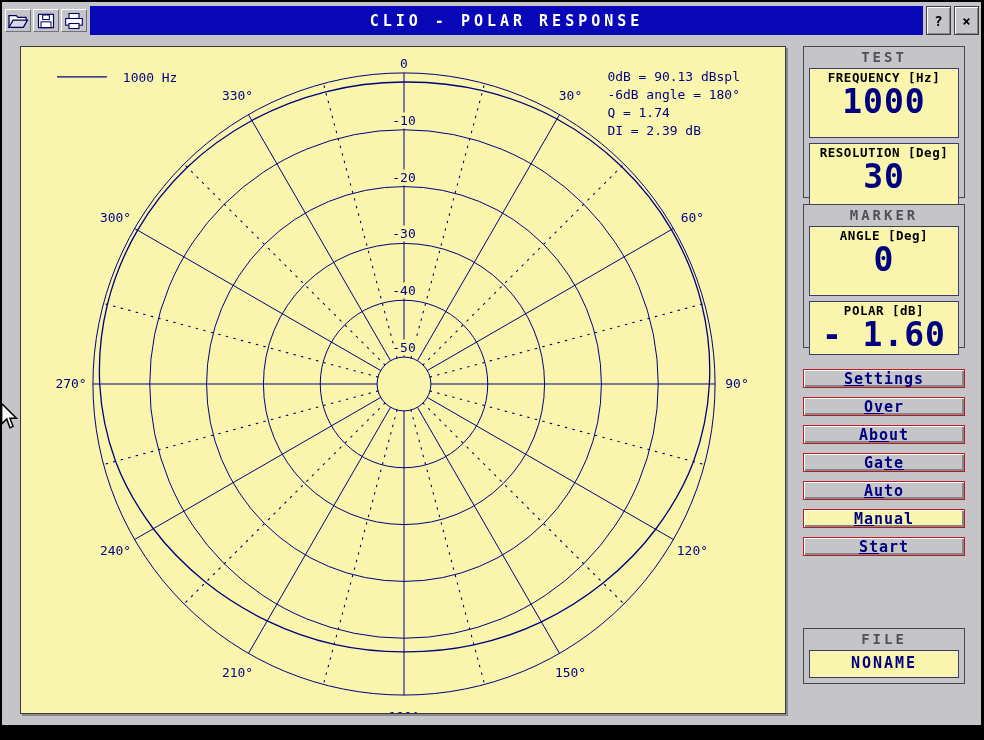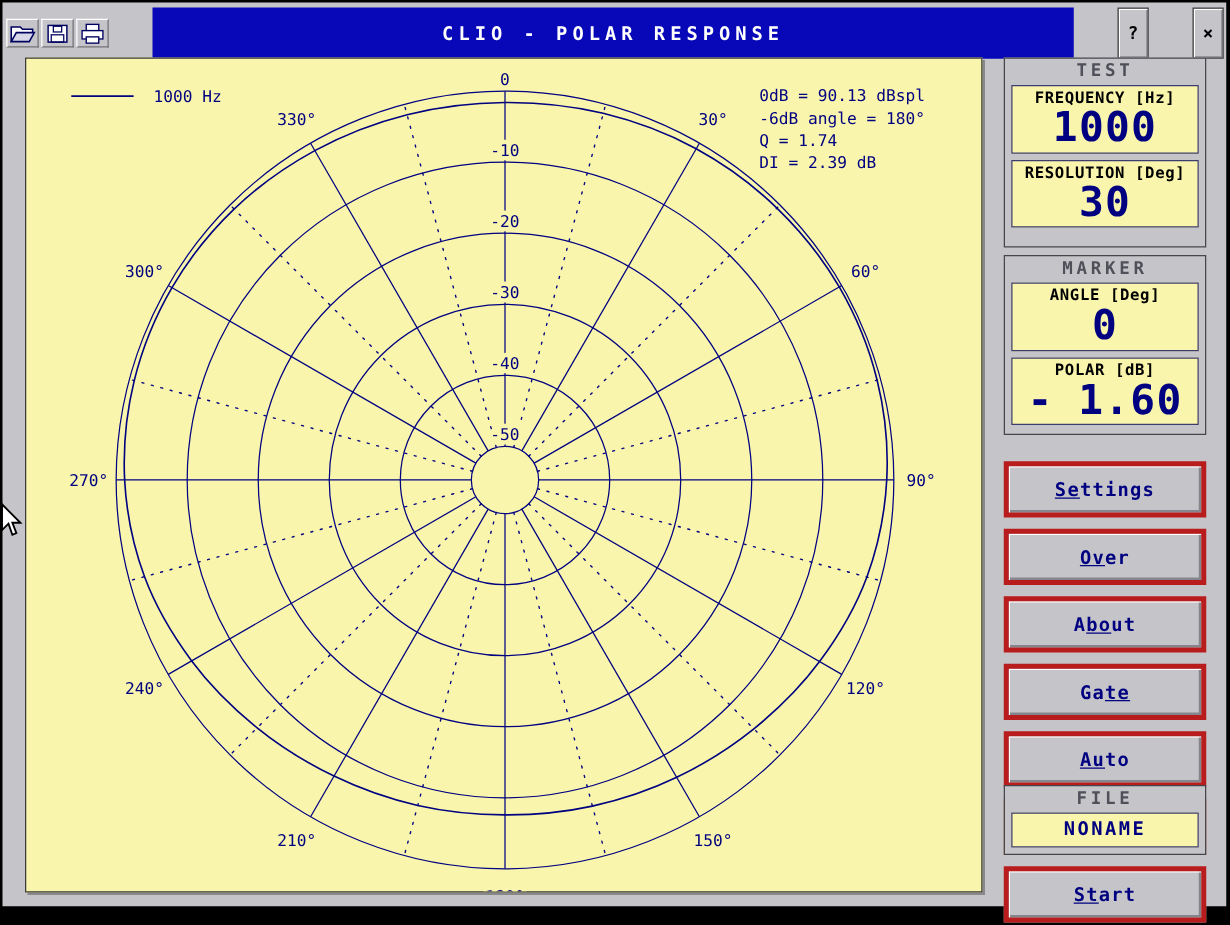--- a/index.html
+++ b/index.html
@@ -1,21 +1,21 @@
 <!DOCTYPE html>
 <html><head>
 <meta charset="utf-8">
 <style>
   *{margin:0;padding:0;box-sizing:border-box;}
   html,body{width:984px;height:740px;background:#000;overflow:hidden;
     font-family:"DejaVu Sans Mono","Liberation Mono",monospace;}
   .window{position:absolute;left:2px;top:2px;width:979px;height:723px;background:#C5C5C9;}
 
   
-  .titlebar-row{position:absolute;top:4px;left:2px;right:2px;height:41px;display:flex;align-items:stretch;gap:32px;}
+  .titlebar-row{position:absolute;top:4px;left:2px;right:2px;height:29px;display:flex;align-items:stretch;}
   .toolbar{width:86px;display:flex;gap:2px;align-items:center;padding-left:1px;}
   .tool-btn{width:26px;height:23px;background:#C5C5C9;border:1px solid #707076;border-top-color:#fff;border-left-color:#fff;
     display:flex;align-items:center;justify-content:center;padding:1px;cursor:pointer;}
   .titlebar{flex:1;background:#0808B8;color:#fff;display:flex;align-items:center;justify-content:center;
     font-weight:bold;font-size:15px;letter-spacing:4px;}
   .sys-btn{width:25px;margin-left:3px;background:#C5C5C9;border:1px solid #404040;
     box-shadow:inset 1px 1px 0 #fff, inset -1px -1px 0 #85858d;
     font-family:inherit;font-weight:bold;font-size:14px;color:#000;cursor:pointer;}
 
   
@@ -26,27 +26,27 @@
   .lbl{paint-order:stroke;stroke:#F9F5AC;stroke-width:7px;stroke-linejoin:round;}
 
   
   .group{position:absolute;left:801px;width:162px;background:#C5C5C9;border:1px solid #46464c;}
   .test-group{top:44px;height:152px;}
   .marker-group{top:202px;height:144px;}
   .file-group{top:626px;height:56px;}
   .group-title{text-align:center;font-weight:bold;font-size:14px;letter-spacing:3px;color:#50505a;padding:2px 0;}
   .field{background:#F9F5AC;border:1px solid #3c3c6e;margin:1px 5px 5px;}
   .field-label{text-align:center;font-size:12.5px;font-weight:bold;color:#000000;padding-top:1px;letter-spacing:0.5px;}
-  .field-value{text-align:center;font-size:33px;font-weight:bold;color:#000080;line-height:1.05;padding-bottom:2px;letter-spacing:1px;}
+  .field-value{text-align:center;font-size:33px;font-weight:bold;color:#000080;line-height:1.05;padding-bottom:17px;letter-spacing:1px;}
   .field-value.signed{display:flex;align-items:center;justify-content:space-between;padding:0 12px 2px;}
   .file-field .field-value{font-size:15px;letter-spacing:2px;line-height:1.4;padding:2px 0 3px;}
 
   
   .buttons{position:absolute;left:801px;top:367px;width:162px;}
-  .btn{display:block;width:100%;height:45px;margin-bottom:9px;background:#C5C5C9;border:4px solid #b91c1c;
+  .btn{display:block;width:100%;height:19px;margin-bottom:9px;background:#C5C5C9;border:1px solid #b91c1c;
     box-shadow:inset 1px 1px 0 #fff, inset -2px -2px 0 #85858d;
     color:#000080;font:bold 15px "DejaVu Sans Mono","Liberation Mono",monospace;letter-spacing:1px;cursor:pointer;}
   .btn .u{text-decoration:underline;}
   .btn.selected{background:#F9F5AC;}
 
   .cursor{position:absolute;left:0;top:402px;}
 </style>
 </head>
 <body>
 

